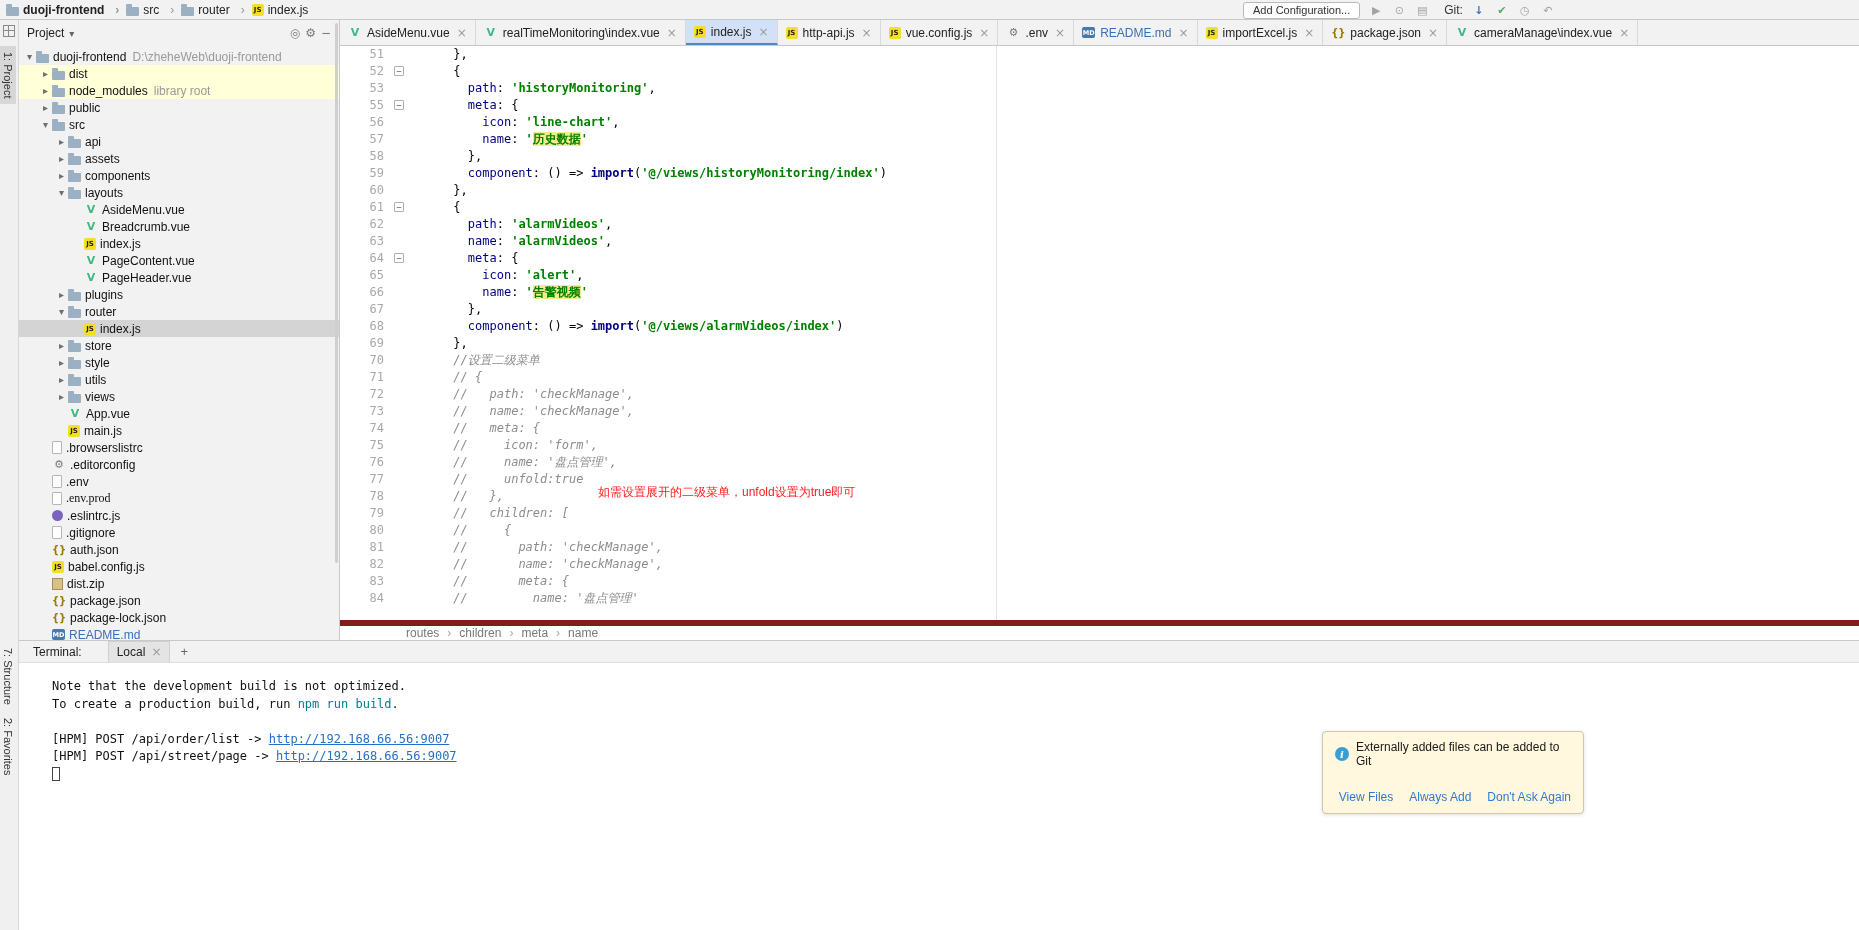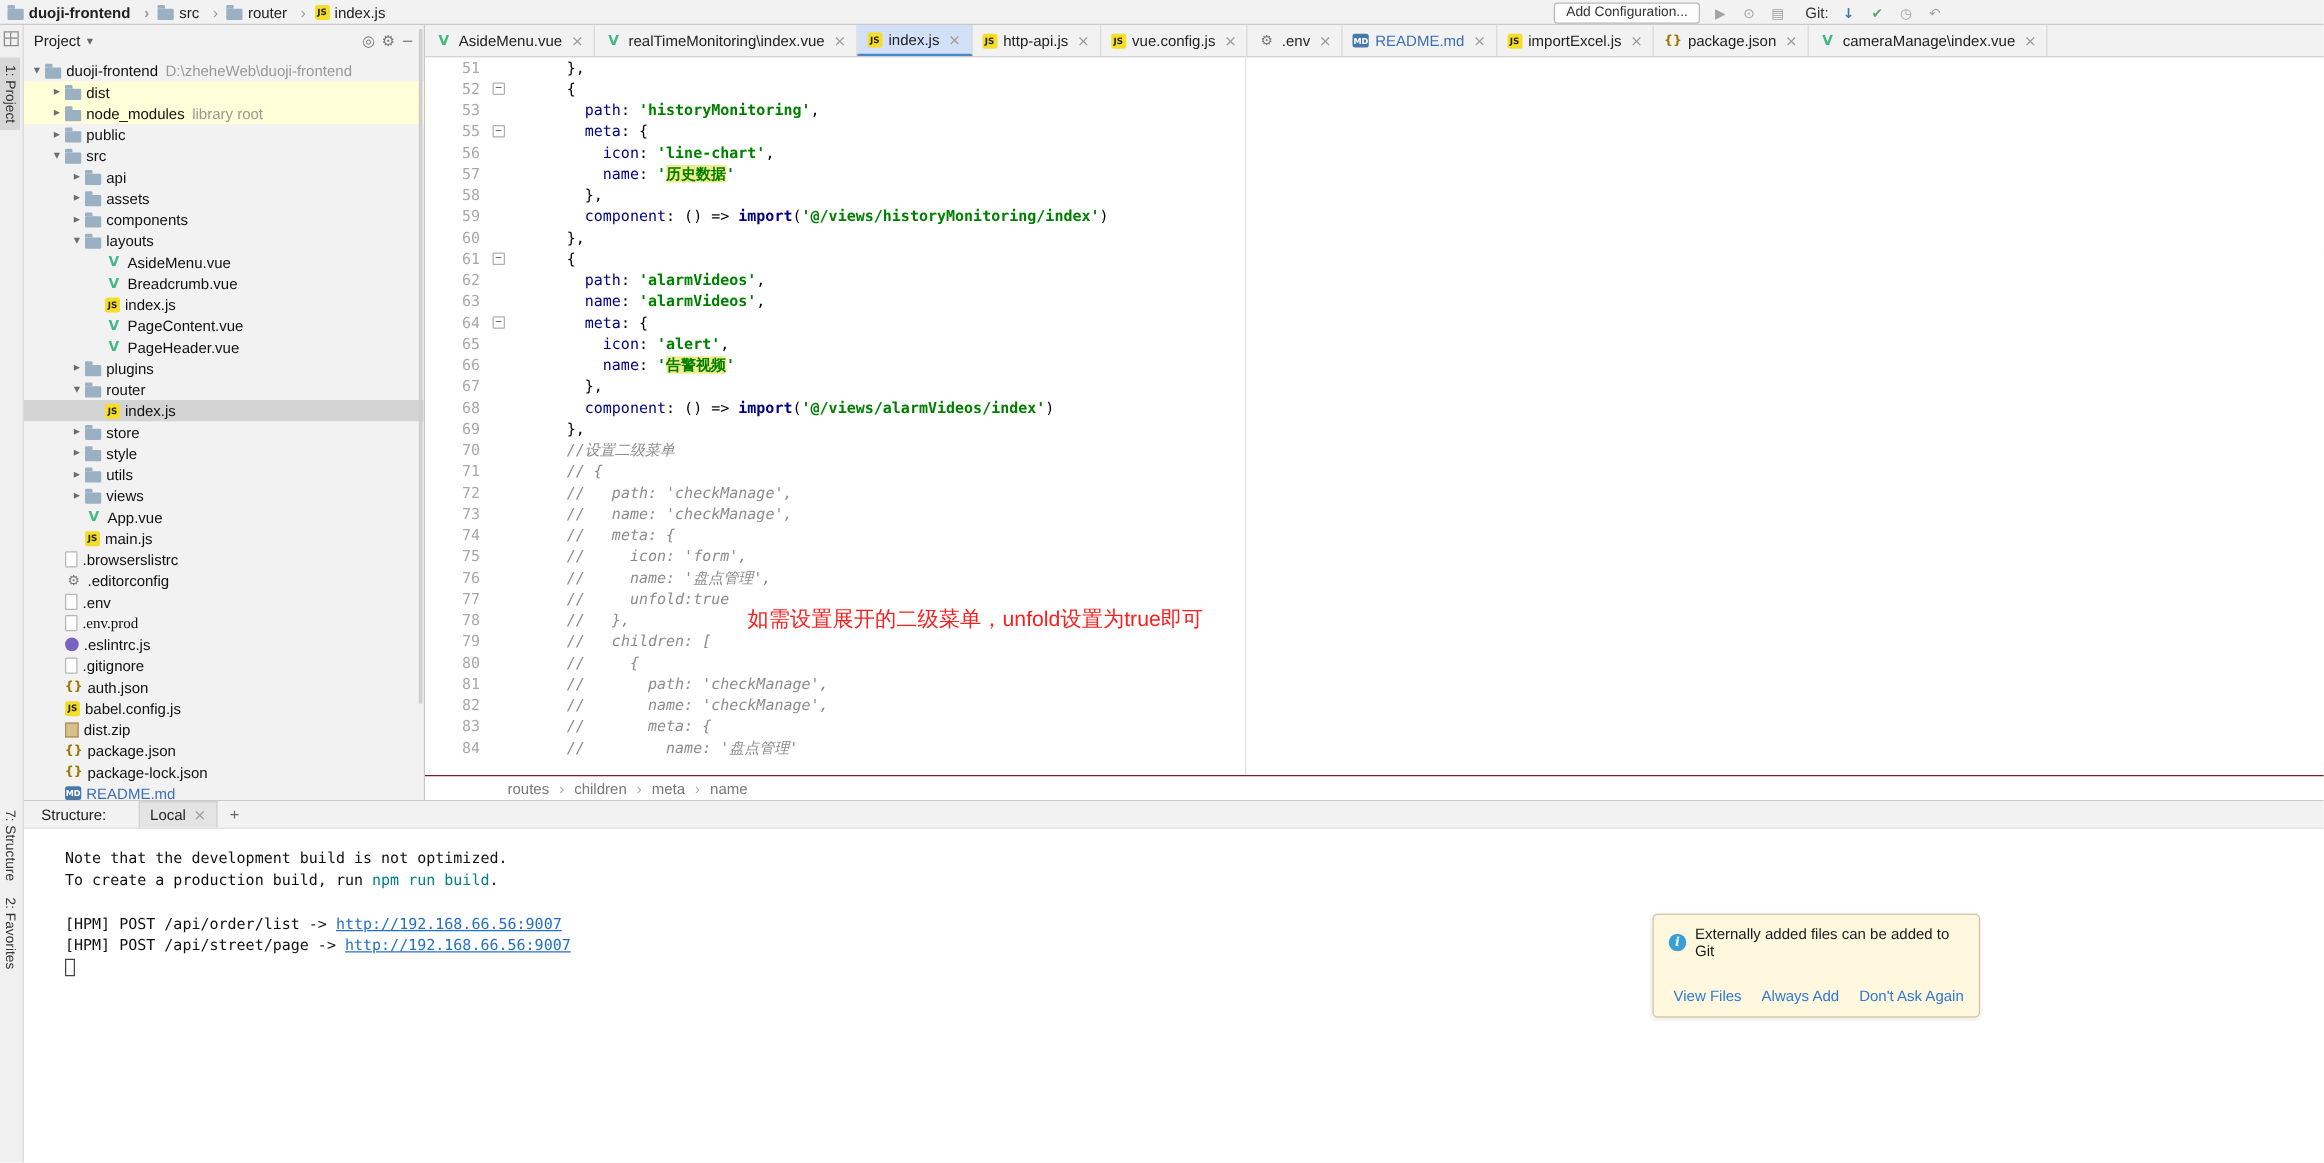--- a/index.html
+++ b/index.html
@@ -74,23 +74,23 @@
   .cline { height:17px; line-height:17px; display:flex; position:relative; }
   .gut { width:70px; flex:none; text-align:right; padding-right:26px; color:#a9a9a9; }
   .fold { position:absolute; left:54px; top:3px; width:10px; height:10px; border:1px solid #b0b0b0; background:#fff; font-size:9px; line-height:8px; text-align:center; color:#666; border-radius:1px; }
   .codetxt { white-space:pre; }
   .t-p { color:#000; }
   .t-k { color:#000080; }
   .t-kw { color:#000080; font-weight:bold; }
   .t-s { color:#008000; font-weight:bold; }
   .t-sh { color:#008000; font-weight:bold; background:#f3ec8e; }
   .t-c { color:#8c8c8c; font-style:italic; }
-  .annotation { position:absolute; left:258px; top:438px; color:#ff1c1c; font-size:17px; font-family:"Liberation Sans","DejaVu Sans",sans-serif; white-space:nowrap; }
-
-  .editor-crumbs { height:20px; flex:none; background:#ffffff; border-top:1px solid #7f1d1d; display:flex; align-items:center; padding-left:66px; color:#787878; }
+  .annotation { position:absolute; left:258px; top:438px; color:#ff1c1c; font-size:12px; font-family:"Liberation Sans","DejaVu Sans",sans-serif; white-space:nowrap; }
+
+  .editor-crumbs { height:20px; flex:none; background:#ffffff; border-top:6px solid #7f1d1d; display:flex; align-items:center; padding-left:66px; color:#787878; }
   .ec-item:not(:last-child)::after { content:"›"; color:#aaa; margin:0 8px; }
 
   
   .terminal { position:absolute; left:19px; right:0; top:640px; bottom:0; background:#ffffff; border-top:1px solid #c9c9c9; }
   .term-header { height:22px; background:#f2f2f2; border-bottom:1px solid #dedede; display:flex; align-items:center; padding-left:14px; }
   .term-title { color:#222; }
   .term-tab { margin-left:26px; height:21px; display:flex; align-items:center; gap:6px; padding:0 8px; background:#e4e4e4; border:1px solid #cfcfcf; border-bottom:none; color:#222; }
   .term-tab .close { color:#9a9a9a; font-family:"DejaVu Sans",sans-serif; }
   .term-plus { margin-left:10px; color:#666; font-size:13px; }
   .term-body { padding:16px 13px 0 33px; font-family:"DejaVu Sans Mono","Liberation Mono",monospace; font-size:12px; color:#111; }
@@ -542,21 +542,21 @@
         <span class="ec-item">routes</span>
         <span class="ec-item">children</span>
         <span class="ec-item">meta</span>
         <span class="ec-item">name</span>
       </div>
     </div>
   </div>
 
   <div class="terminal">
     <div class="term-header">
-      <span class="term-title">Structure:</span>
+      <span class="term-title">Terminal:</span>
       <span class="term-tab">
         <span>Local</span>
         <span class="close">×</span>
       </span>
       <span class="term-plus">+</span>
     </div>
     <div class="term-body">
         <div class="tline"><span class="tm-t">Note that the development build is not optimized.</span></div>
         <div class="tline"><span class="tm-t">To create a production build, run </span><span class="tm-cmd">npm run build</span><span class="tm-t">.</span></div>
         <div class="tline"></div>

